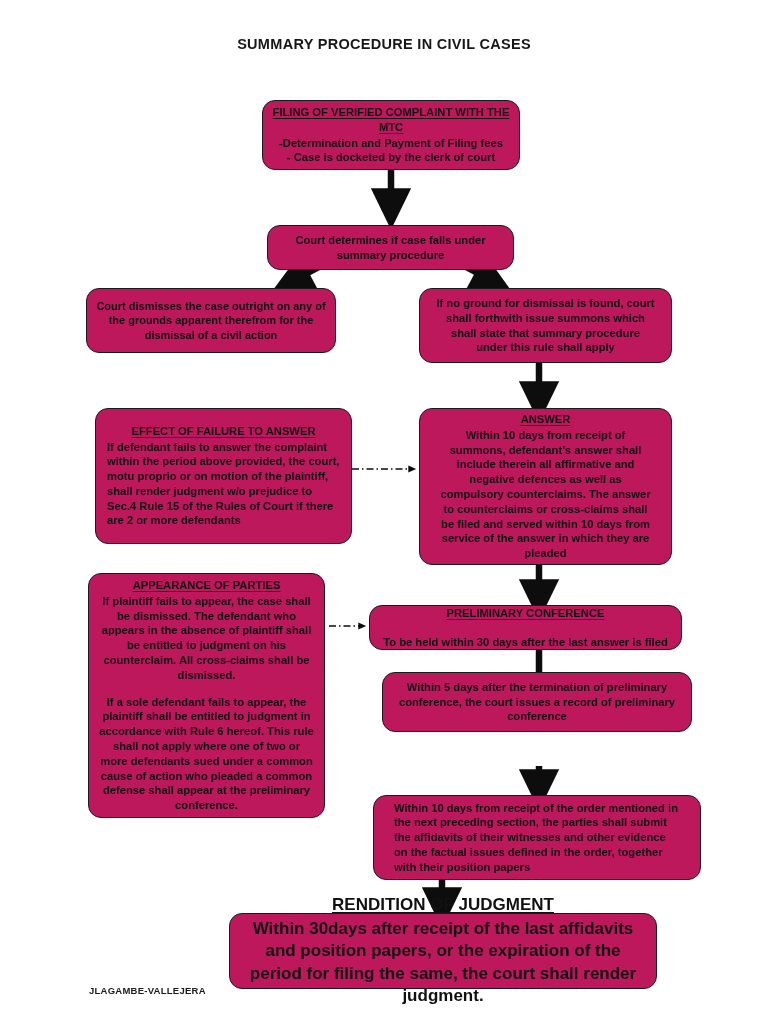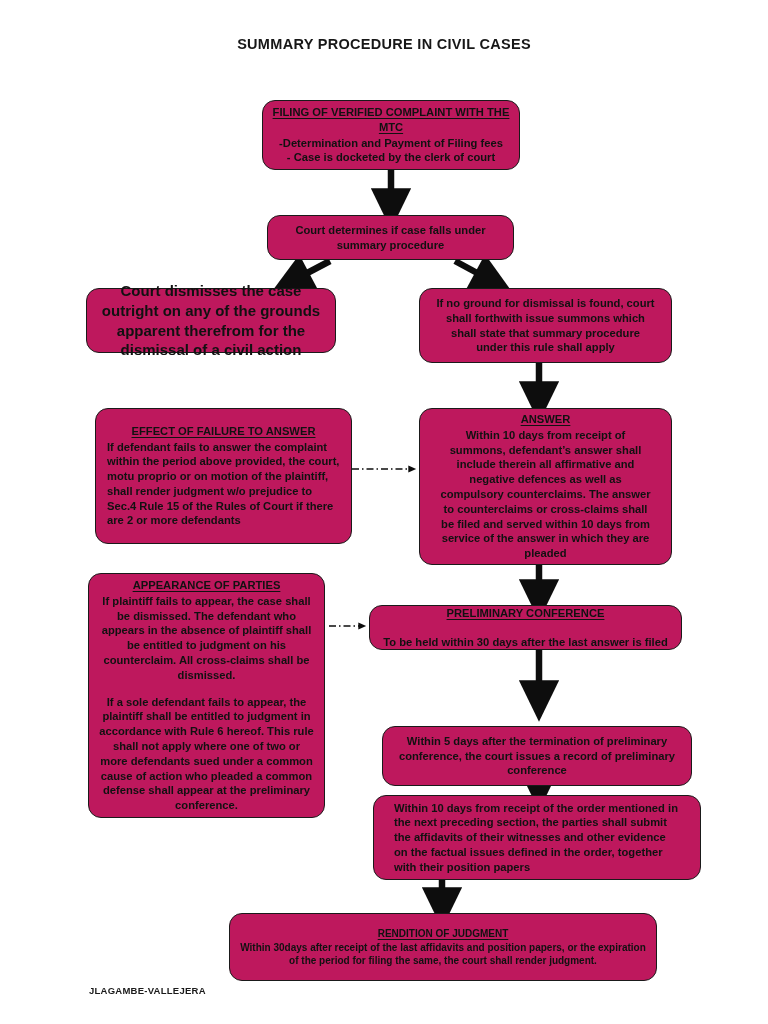--- a/index.html
+++ b/index.html
@@ -69,30 +69,30 @@
   }
   .node .bd.left {
     text-align: left;
   }
   .node .bd.para2 {
     margin-top: 12px;
   }
 
   
   #n-filing      { left: 262px; top: 100px;  width: 258px; height: 70px;  padding: 6px 8px;  font-size: 11.2px; }
-  #n-determines  { left: 267px; top: 215px;  width: 247px; height: 45px;  padding: 1px 10px; font-size: 11.2px; }
-  #n-dismiss     { left: 86px;  top: 288px;  width: 250px; height: 65px;  padding: 9px 8px;  font-size: 15px; }
+  #n-determines  { left: 267px; top: 225px;  width: 247px; height: 45px;  padding: 1px 10px; font-size: 11.2px; }
+  #n-dismiss     { left: 86px;  top: 288px;  width: 250px; height: 65px;  padding: 9px 8px;  font-size: 11px; }
   #n-nogrounds   { left: 419px; top: 288px;  width: 253px; height: 75px;  padding: 5px 16px;  font-size: 11.2px; }
   #n-effect      { left: 95px;  top: 408px;  width: 257px; height: 136px; padding: 6px 11px; font-size: 11.2px; }
   #n-answer      { left: 419px; top: 408px;  width: 253px; height: 157px; padding: 6px 18px;  font-size: 11.2px; }
   #n-appearance  { left: 88px;  top: 573px;  width: 237px; height: 245px; padding: 12px 10px; font-size: 11.2px; }
   #n-prelim      { left: 369px; top: 605px;  width: 313px; height: 45px;  padding: 4px 9px;  font-size: 11.2px; gap: 13px; }
-  #n-record      { left: 382px; top: 726px;  width: 310px; height: 60px;  padding: 5px 12px; font-size: 11.2px; }
+  #n-record      { left: 382px; top: 672px;  width: 310px; height: 60px;  padding: 5px 12px; font-size: 11.2px; }
   #n-affidavits  { left: 373px; top: 795px;  width: 328px; height: 85px;  padding: 6px 20px; font-size: 11.2px; }
-  #n-rendition   { left: 229px; top: 913px;  width: 428px; height: 68px;  padding: 18px 10px; font-size: 10px; }
+  #n-rendition   { left: 229px; top: 913px;  width: 428px; height: 76px;  padding: 18px 10px; font-size: 17px; }
 
   .footer-credit {
     position: absolute;
     left: 89px;
     top: 985px;
     font-size: 9.5px;
     font-weight: bold;
     letter-spacing: 0.25px;
     color: #1a1a1a;
   }

